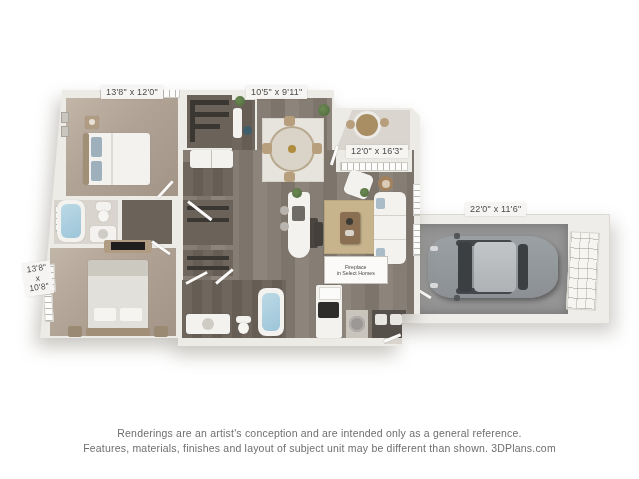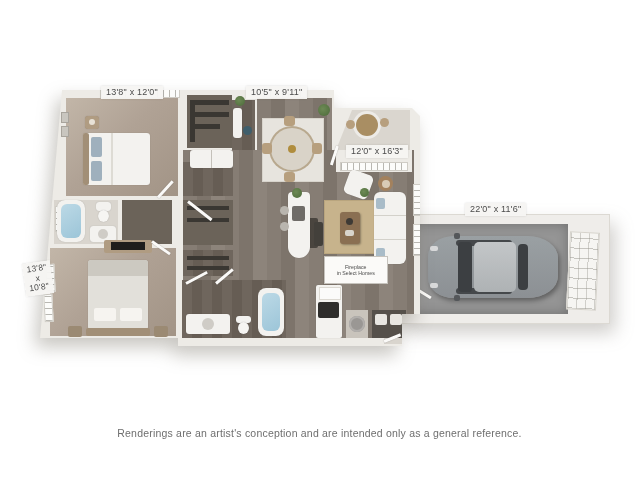--- a/index.html
+++ b/index.html
@@ -245,15 +245,16 @@
   <div class="abs tag" style="left:346px;top:145px;">12'0" x 16'3"</div>
   <div class="abs tag" style="left:465px;top:203px;">22'0" x 11'6"</div>
   <div class="abs tag" style="left:24px;top:262px;transform:rotate(-8deg);text-align:center;font-size:8.5px;line-height:9.5px;padding:2px 4px;">
     <div>13'8"</div>
     <div>x</div>
     <div>10'8"</div>
   </div>
 
   <div id="disclaimer" class="abs">
     <div>Renderings are an artist's conception and are intended only as a general reference.</div>
+    <div>Features, materials, finishes and layout of subject unit may be different than shown. 3DPlans.com</div>
   </div>
 
 </div>
 
 </body></html>

